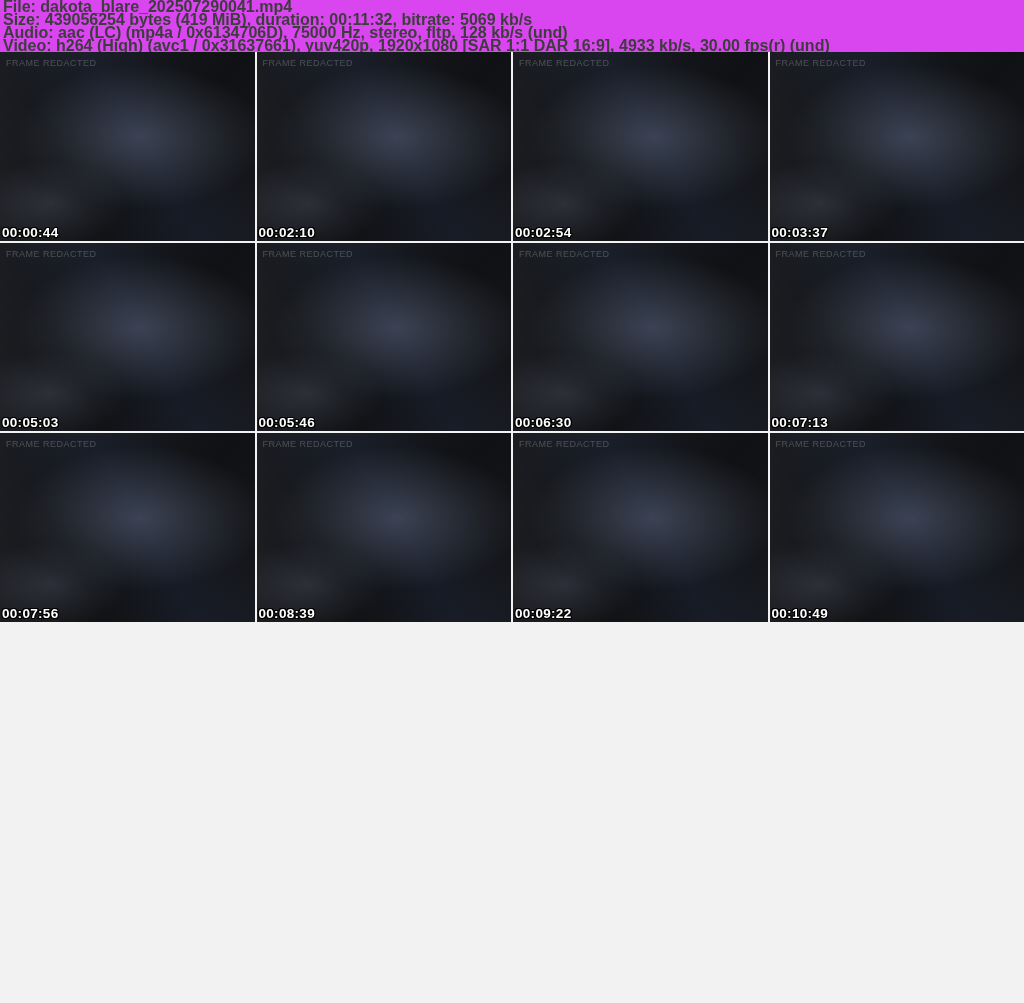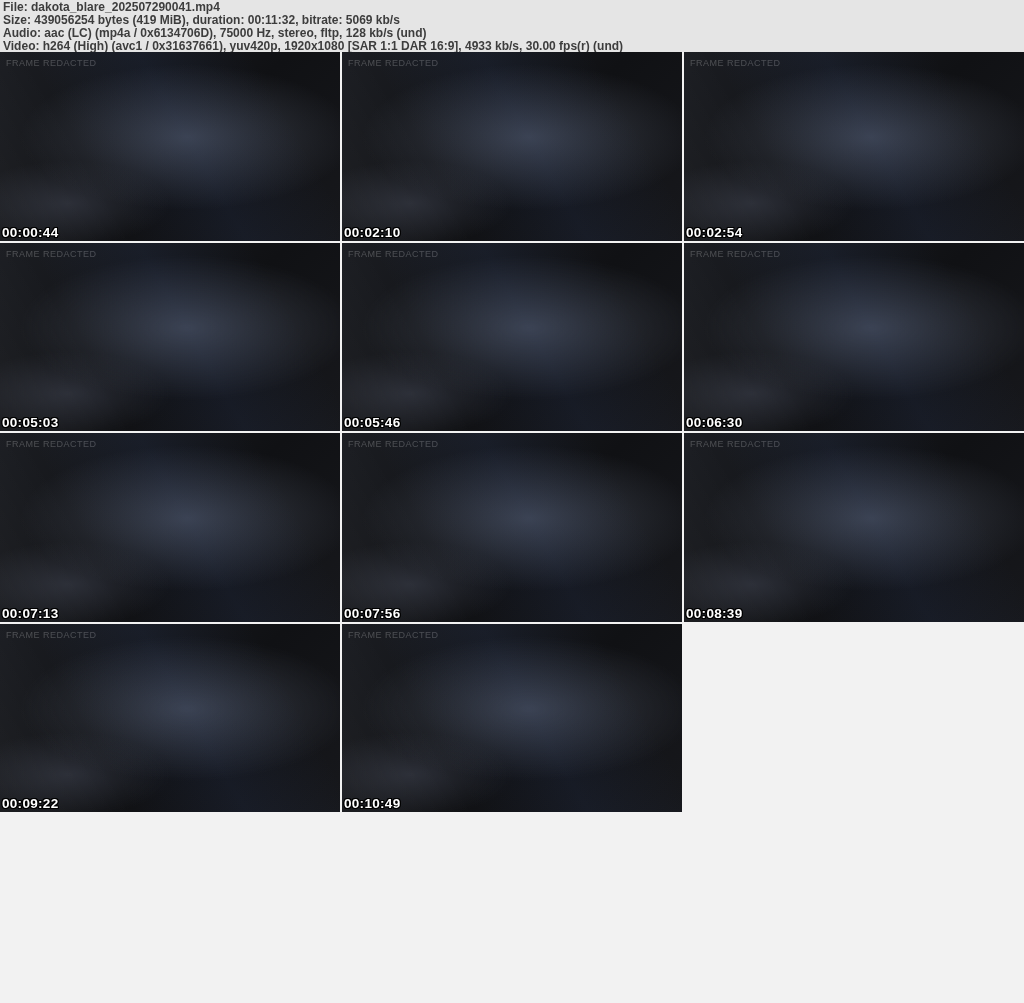--- a/index.html
+++ b/index.html
@@ -7,35 +7,35 @@
     width: 1024px;
     height: 1003px;
     background: #ffffff;
     font-family: "Liberation Sans", sans-serif;
     overflow: hidden;
   }
   
   .meta-header {
     width: 1024px;
     height: 52px;
-    background: #e5e5e5;
+    background: #d946ef;
     color: #3d3d3d;
     font-weight: bold;
-    font-size: 12px;
+    font-size: 16px;
     line-height: 12.9px;
     padding: 1px 3px 0 3px;
     white-space: nowrap;
   }
   .meta-line { display: block; }
   
   .thumb-grid {
     width: 1024px;
     height: 951px;
     display: grid;
-    grid-template-columns: repeat(3, 1fr);
+    grid-template-columns: repeat(4, 1fr);
     grid-template-rows: repeat(5, 1fr);
     gap: 2px;
     background: #f2f2f2;
   }
   .thumb-cell {
     position: relative;
     overflow: hidden;
     background: #141414;
     cursor: pointer;
   }
@@ -107,20 +107,26 @@
       </div>
     <span class="timestamp">00:02:10</span>
   </div>
 
   <div class="thumb-cell">
     <div class="frame-placeholder">
         <span class="redacted-note">frame redacted</span>
       </div>
     <span class="timestamp">00:02:54</span>
   </div>
+  <div class="thumb-cell">
+    <div class="frame-placeholder">
+        <span class="redacted-note">frame redacted</span>
+      </div>
+    <span class="timestamp">00:03:37</span>
+  </div>
 
   <div class="thumb-cell">
     <div class="frame-placeholder">
         <span class="redacted-note">frame redacted</span>
       </div>
     <span class="timestamp">00:05:03</span>
   </div>
   <div class="thumb-cell">
     <div class="frame-placeholder">
         <span class="redacted-note">frame redacted</span>

